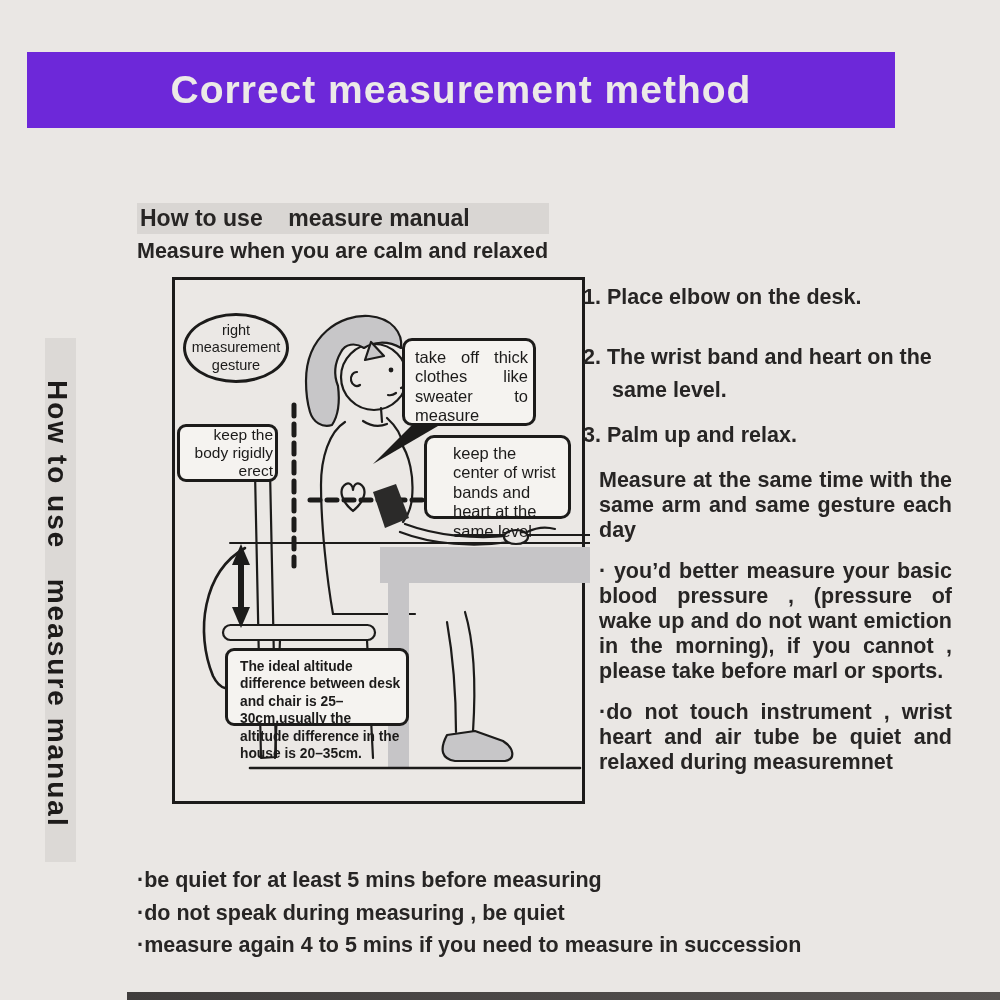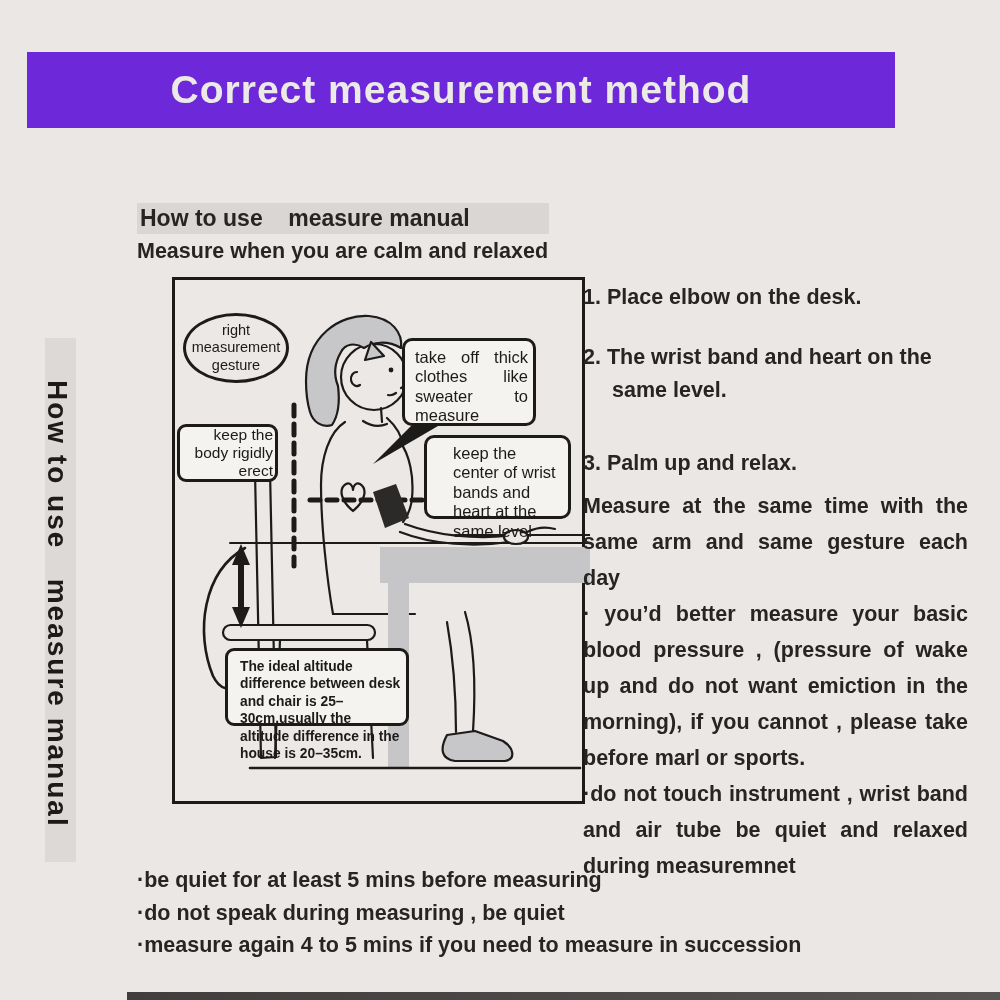--- a/index.html
+++ b/index.html
@@ -61,23 +61,23 @@
   .co-altitude{
     left:50px;top:368px;width:184px;height:78px;border-radius:9px;
     font-size:13.8px;font-weight:bold;padding:7px 5px 3px 12px;line-height:1.26;
   }
   .right-col{
     position:absolute;left:583px;top:281px;width:385px;font-size:21.5px;
     font-weight:600;line-height:33px;
   }
   .step{padding-left:29px;text-indent:-29px;}
   .step-1{margin-bottom:27px;}
-  .step-2{margin-bottom:40px;}
+  .step-2{margin-bottom:12px;}
   .step-3{margin-bottom:8px;}
-  .notes p{margin:0;text-align:justify;line-height:36px;}
+  .notes p{margin:16px;text-align:justify;line-height:25px;}
   .tips{
     position:absolute;left:137px;top:864px;font-size:21.5px;font-weight:600;
     line-height:32.5px;
   }
   .bottom-bar{
     position:absolute;left:127px;top:992px;width:873px;height:8px;
     background:linear-gradient(to right,#403d3c,#585452);
   }
 </style>
 </head>
@@ -157,21 +157,21 @@
   <div class="callout co-altitude">The ideal altitude difference between desk and chair is 25–30cm,usually the altitude difference in the house is 20–35cm.</div>
 </div>
 
 <div class="right-col">
   <div class="step step-1">1. Place elbow on the desk.</div>
   <div class="step step-2">2. The wrist band and heart on the same level.</div>
   <div class="step step-3">3. Palm up and relax.</div>
   <div class="notes">
     <p>Measure at the same time with the same arm and same gesture each day</p>
     <p>· you’d better measure your basic blood pressure , (pressure of wake up and do not want emiction in the morning), if you cannot , please take before marl or sports.</p>
-    <p>·do not touch instrument , wrist band and air tube be quiet and relaxed during measuremnet</p>
+    <p>·do not touch instrument , wrist heart and air tube be quiet and relaxed during measuremnet</p>
   </div>
 </div>
 
 <div class="tips">
   <div>·be quiet for at least 5 mins before measuring</div>
   <div>·do not speak during measuring , be quiet</div>
   <div>·measure again 4 to 5 mins if you need to measure in succession</div>
 </div>
 
 <div class="bottom-bar"></div>

